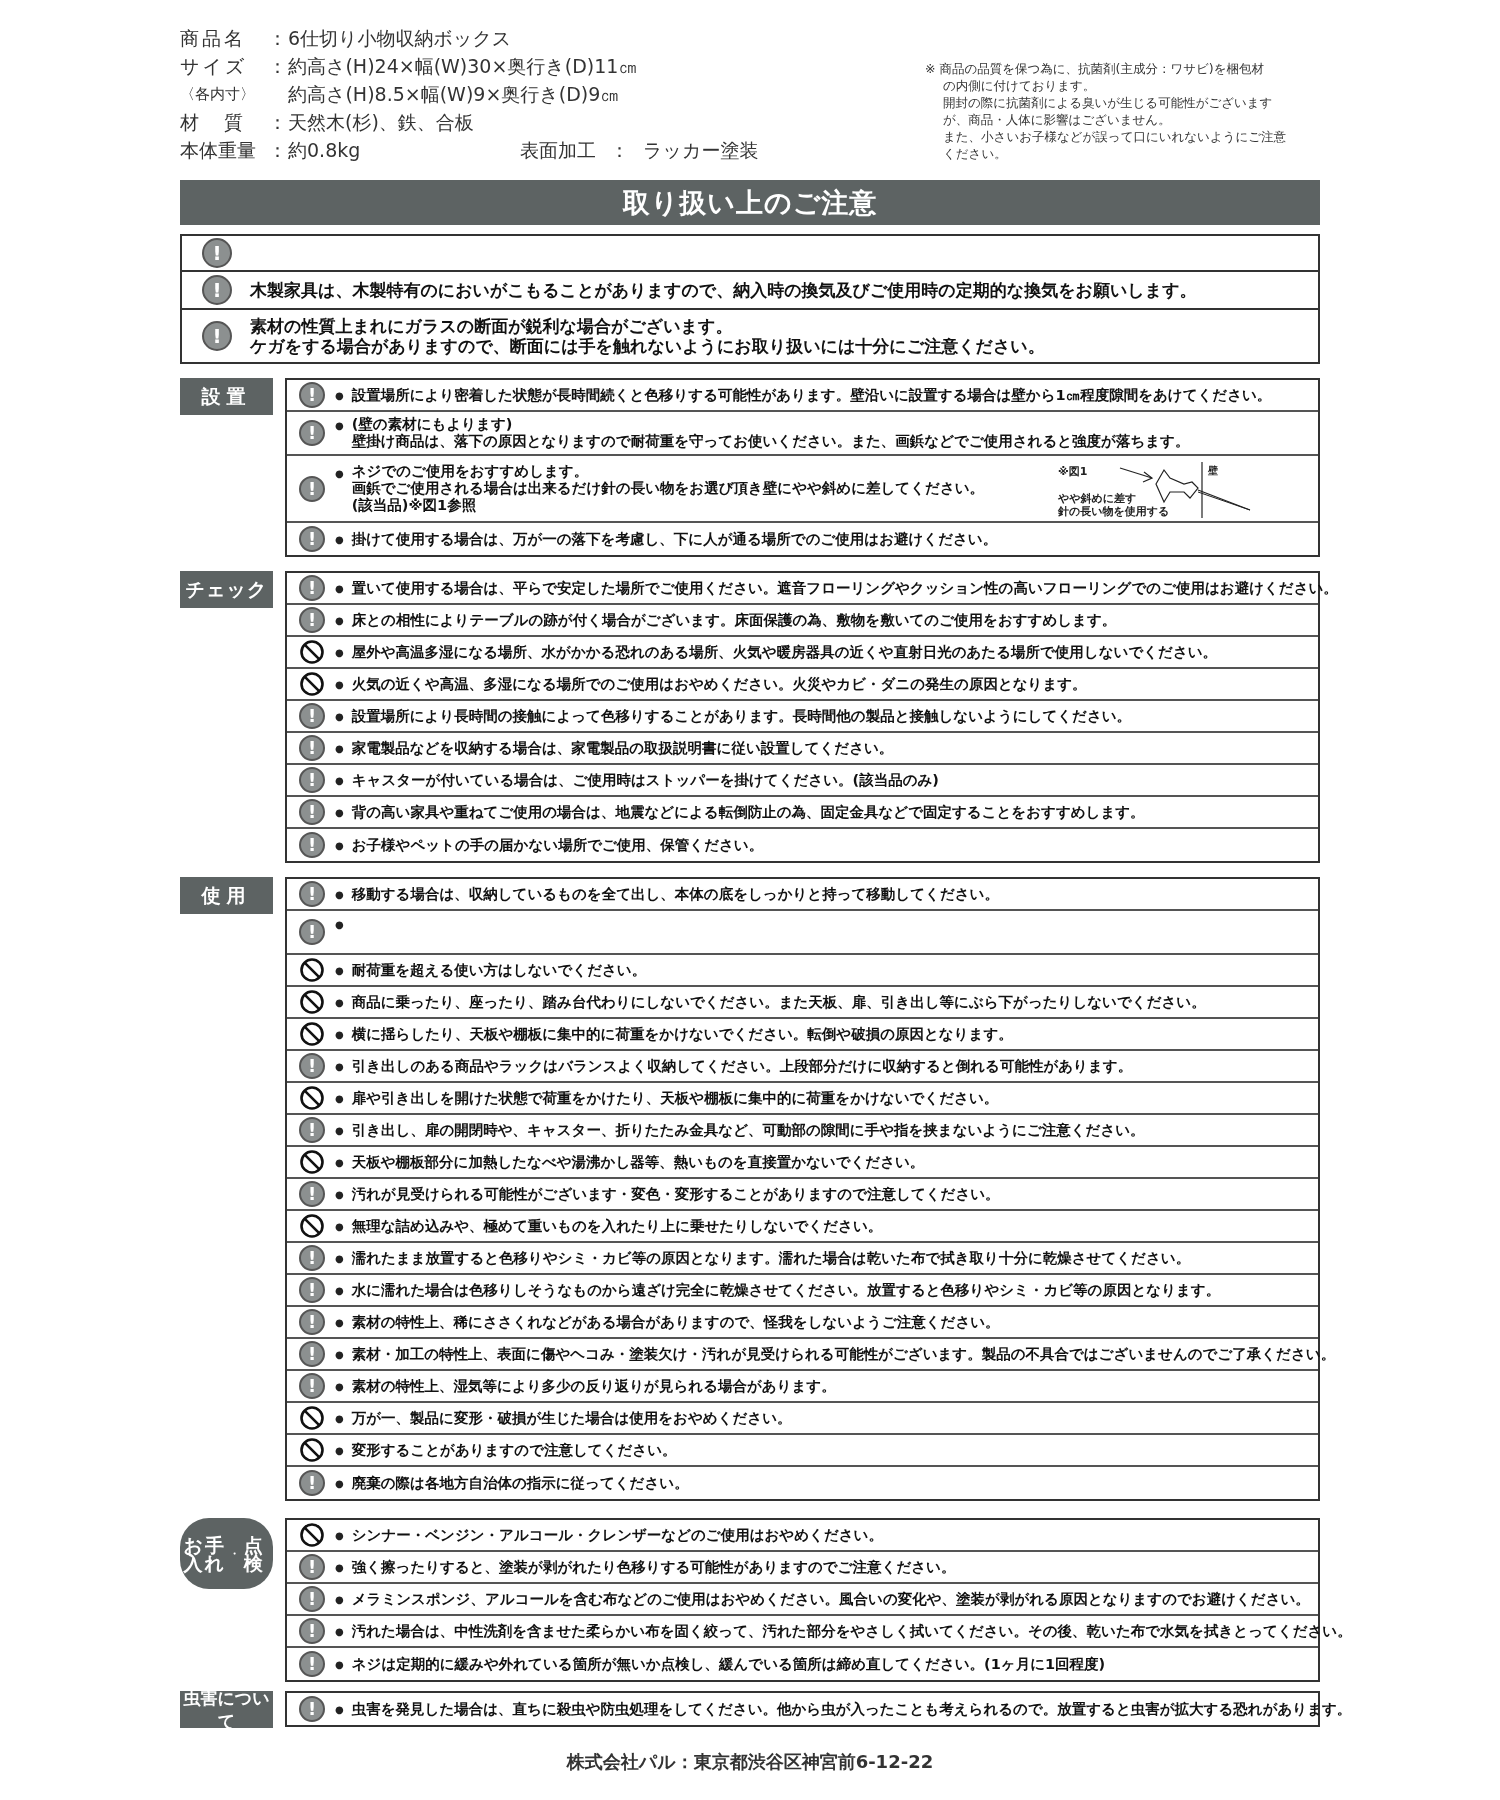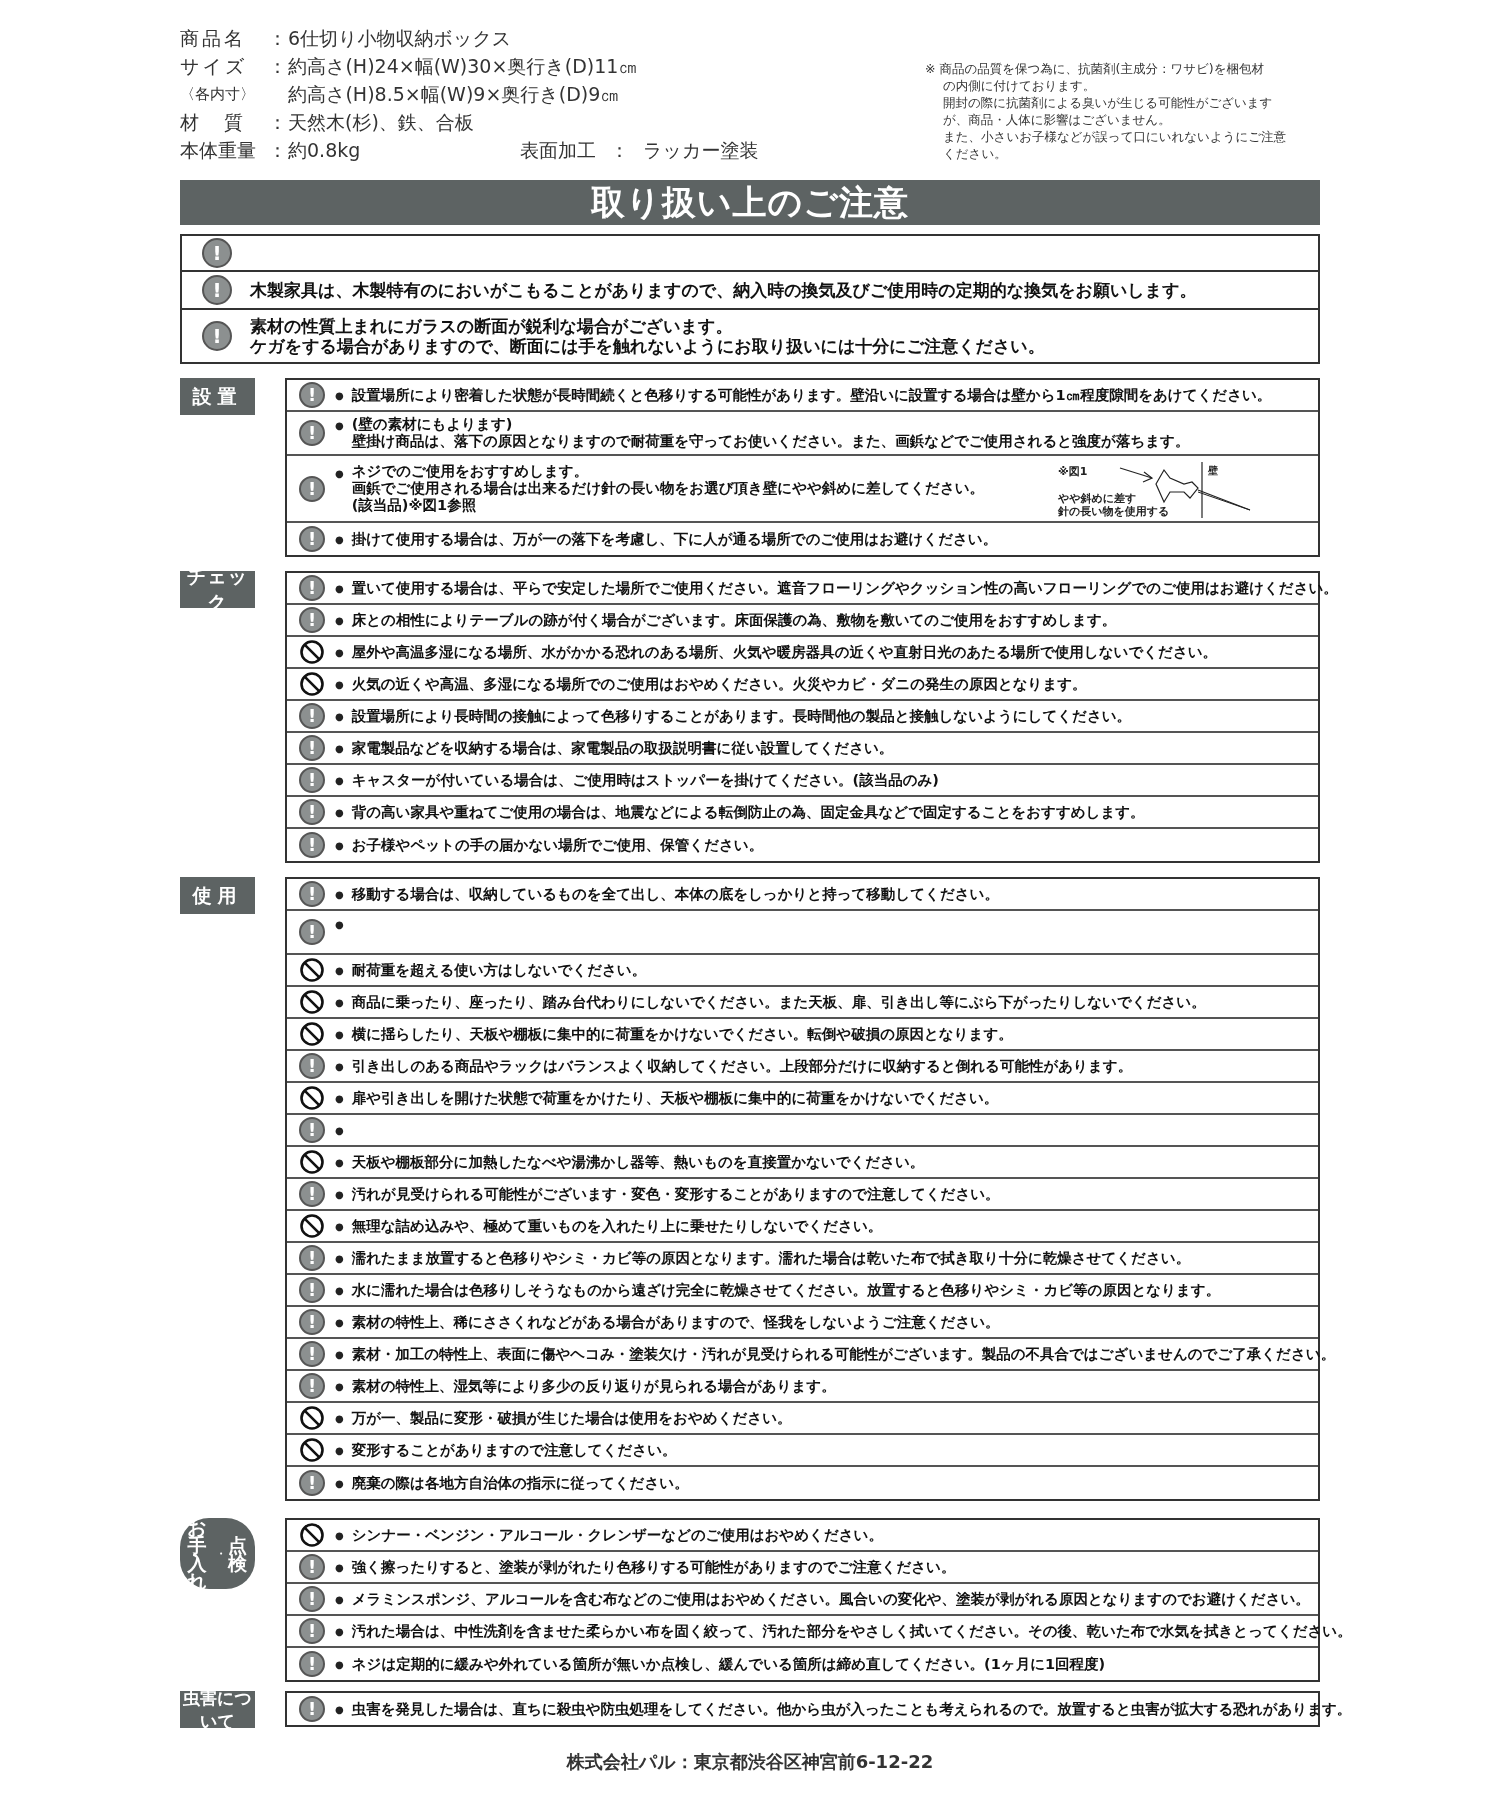--- a/index.html
+++ b/index.html
@@ -12,29 +12,29 @@
   .spec-row .lbl.small { font-size: 15px; letter-spacing: 0; }
   .spec-row .sep { width: 20px; }
   .spec-row .val { }
   .spec-row .extra { position: absolute; left: 340px; }
 
   .note { position: absolute; left: 925px; top: 60px; width: 400px; font-size: 12.5px; line-height: 17px; color: #333; }
   .note .note-line { padding-left: 18px; text-indent: -18px; white-space: nowrap; }
   .note .indent { padding-left: 18px; white-space: nowrap; }
 
   .banner { position: absolute; left: 180px; top: 180px; width: 1140px; height: 45px; background: #5d6363; color: #fff;
-            font-size: 34px; font-weight: bold; text-align: center; line-height: 45px; letter-spacing: 1px; }
+            font-size: 27px; font-weight: bold; text-align: center; line-height: 45px; letter-spacing: 1px; }
 
   .top-box { position: absolute; left: 180px; top: 234px; width: 1140px; border: 2px solid #333; }
   .top-row { display: flex; align-items: center; border-bottom: 2px solid #333; padding-left: 20px; }
   .top-row:last-child { border-bottom: none; }
   .top-row .txt { font-size: 17px; font-weight: bold; line-height: 20px; padding-left: 18px; color: #111; }
 
   .section { position: absolute; left: 180px; width: 1140px; }
-  .sec-label { position: absolute; left: 0; top: 0; width: 75px; background: #5d6363; color: #fff; font-weight: bold;
+  .sec-label { position: absolute; left: 0; top: 0; width: 93px; background: #5d6363; color: #fff; font-weight: bold;
                font-size: 19px; text-align: center; display: flex; align-items: center; justify-content: center; letter-spacing: 6px; }
   .sec-label.multi { flex-direction: row; line-height: 18px; letter-spacing: 2px; border-radius: 29px; }
   .sec-label.tight { letter-spacing: 0; font-size: 17px; }
   .sec-box { position: absolute; left: 105px; top: 0; width: 1035px; border: 2px solid #333; }
   .row { display: flex; align-items: center; border-bottom: 2px solid #555; padding-left: 12px; min-height: 30px; }
   .row:last-child { border-bottom: none; }
   .row .bullet { font-size: 10px; padding: 0 8px 0 10px; color: #222; }
   .row .txt { font-size: 14.5px; font-weight: bold; line-height: 17px; color: #111; white-space: nowrap; }
 
   .ic-warn { width: 26px; height: 26px; flex: 0 0 26px; border-radius: 50%; background: #8c9090; border: 2px solid #555;
@@ -277,20 +277,23 @@
             <line x1="5.6" y1="5.6" x2="20.4" y2="20.4" stroke="#111" stroke-width="2.6"></line>
           </svg></span>
         <span class="bullet">●</span>
         <span class="txt">
           <div>扉や引き出しを開けた状態で荷重をかけたり、天板や棚板に集中的に荷重をかけないでください。</div>
         </span>
       </div>
       <div class="row" style="height: 32px;">
         <span class="ic-warn">!</span>
         <span class="bullet">●</span>
+        <span class="txt">
+          <div>引き出し、扉の開閉時や、キャスター、折りたたみ金具など、可動部の隙間に手や指を挟まないようにご注意ください。</div>
+        </span>
       </div>
       <div class="row" style="height: 32px;">
         <span class="ic-ban"><svg width="26" height="26" viewBox="0 0 26 26">
             <circle cx="13" cy="13" r="10.5" fill="none" stroke="#111" stroke-width="2.6"></circle>
             <line x1="5.6" y1="5.6" x2="20.4" y2="20.4" stroke="#111" stroke-width="2.6"></line>
           </svg></span>
         <span class="bullet">●</span>
         <span class="txt">
           <div>天板や棚板部分に加熱したなべや湯沸かし器等、熱いものを直接置かないでください。</div>
         </span>

